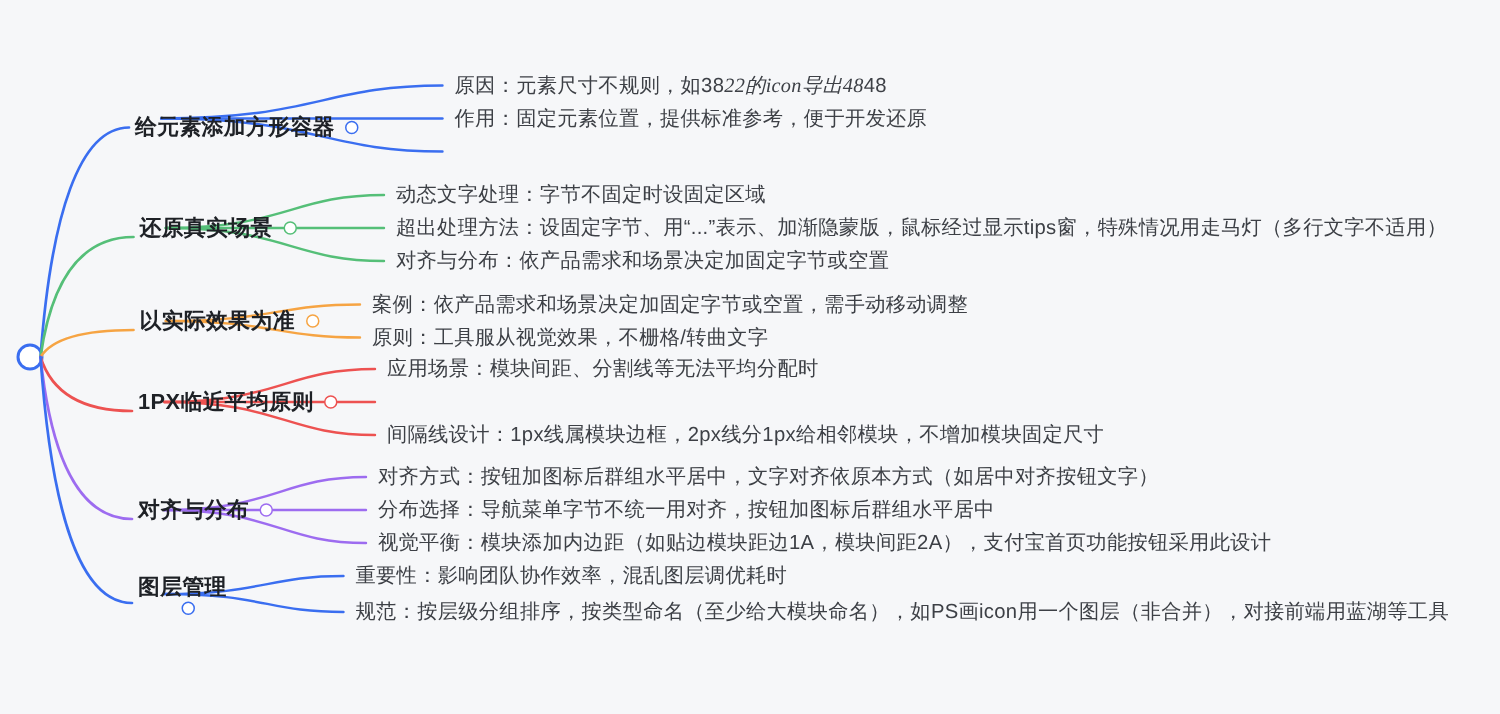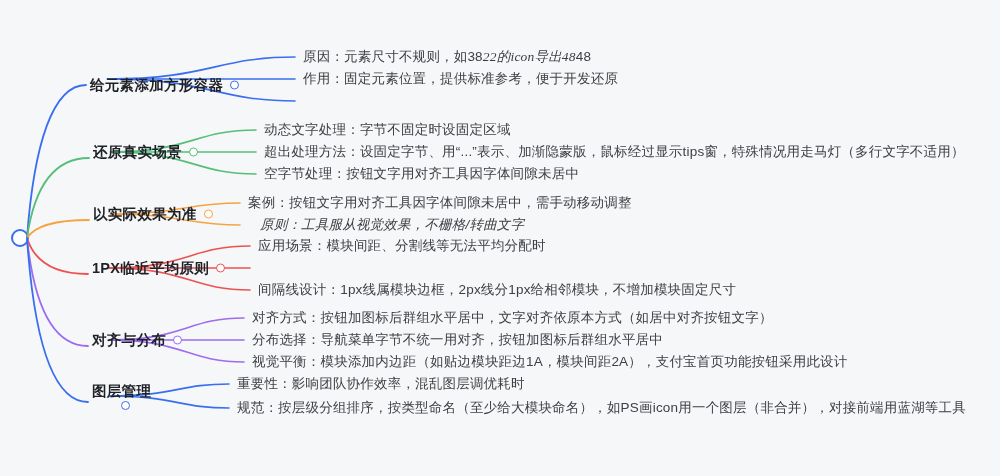--- a/index.html
+++ b/index.html
@@ -59,27 +59,27 @@
       <span class="node-dot" style="border-color: rgb(58, 110, 240);"></span>
     </div>
     <div class="child" style="left: 303px; top: 57px;"><span>原因：元素尺寸不规则，如38</span><span class="italic">22的icon导出48</span><span>48</span></div>
     <div class="child" style="left: 303px; top: 79px;">作用：固定元素位置，提供标准参考，便于开发还原</div>
     <div class="topic" style="left: 93px; top: 152px;">
       <span class="topic-text">还原真实场景</span>
       <span class="node-dot" style="border-color: rgb(85, 191, 120);"></span>
     </div>
     <div class="child" style="left: 264px; top: 130px;">动态文字处理：字节不固定时设固定区域</div>
     <div class="child" style="left: 264px; top: 152px;">超出处理方法：设固定字节、用“...”表示、加渐隐蒙版，鼠标经过显示tips窗，特殊情况用走马灯（多行文字不适用）</div>
-    <div class="child" style="left: 264px; top: 174px;">空字节处理：按钮文字用对齐工具因字体间隙未居中</div>
+    <div class="child" style="left: 264px; top: 174px;">对齐与分布：依产品需求和场景决定加固定字节或空置</div>
     <div class="topic" style="left: 93px; top: 214px;">
       <span class="topic-text">以实际效果为准</span>
       <span class="node-dot" style="border-color: rgb(246, 164, 67);"></span>
     </div>
-    <div class="child" style="left: 248px; top: 203px;">案例：按钮文字用对齐工具因字体间隙未居中，需手动移动调整</div>
-    <div class="child" style="left: 260px; top: 225px; font-style: italic;">原则：工具服从视觉效果，不栅格/转曲文字</div>
+    <div class="child" style="left: 248px; top: 203px;">案例：依产品需求和场景决定加固定字节或空置，需手动移动调整</div>
+    <div class="child" style="left: 248px; top: 225px;">原则：工具服从视觉效果，不栅格/转曲文字</div>
     <div class="topic" style="left: 92px; top: 268px;">
       <span class="topic-text">1PX临近平均原则</span>
       <span class="node-dot" style="border-color: rgb(237, 82, 81);"></span>
     </div>
     <div class="child" style="left: 258px; top: 246px;">应用场景：模块间距、分割线等无法平均分配时</div>
     <div class="child" style="left: 258px; top: 290px;">间隔线设计：1px线属模块边框，2px线分1px给相邻模块，不增加模块固定尺寸</div>
     <div class="topic" style="left: 92px; top: 340px; justify-content: center;">
       <span class="topic-text">对齐与分布</span>
       <span class="node-dot" style="border-color: rgb(157, 108, 240);"></span>
     </div>

